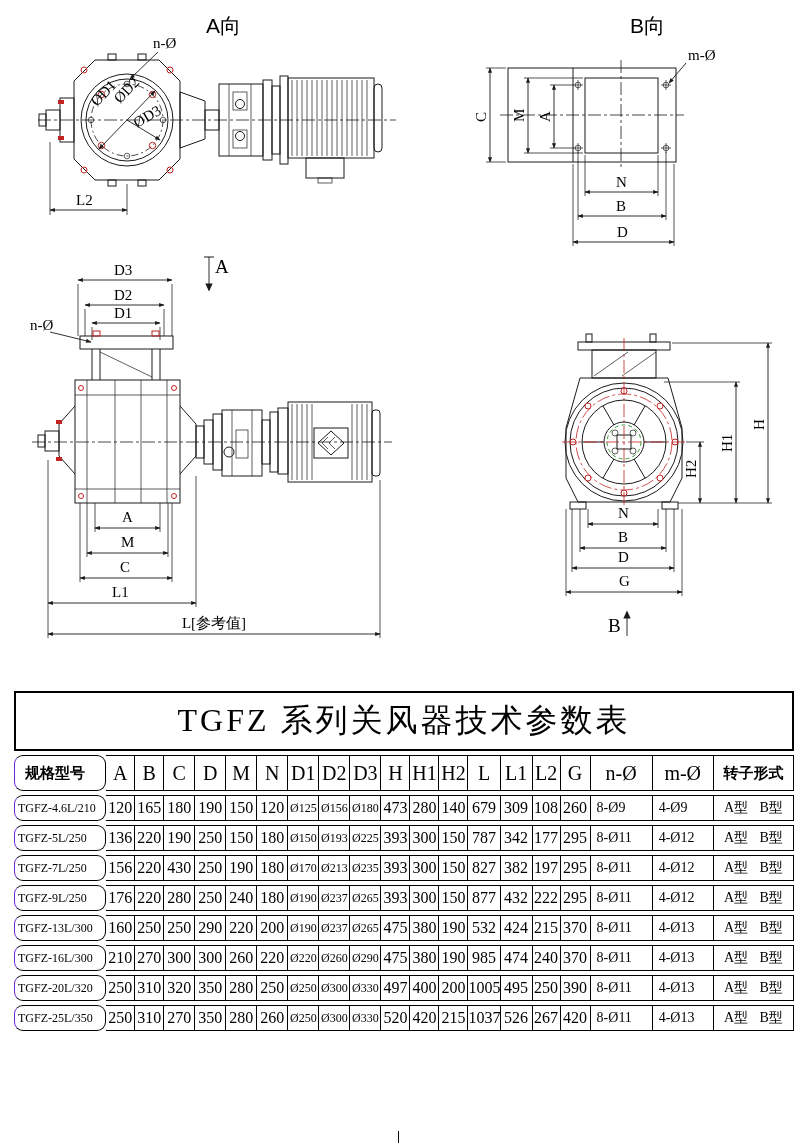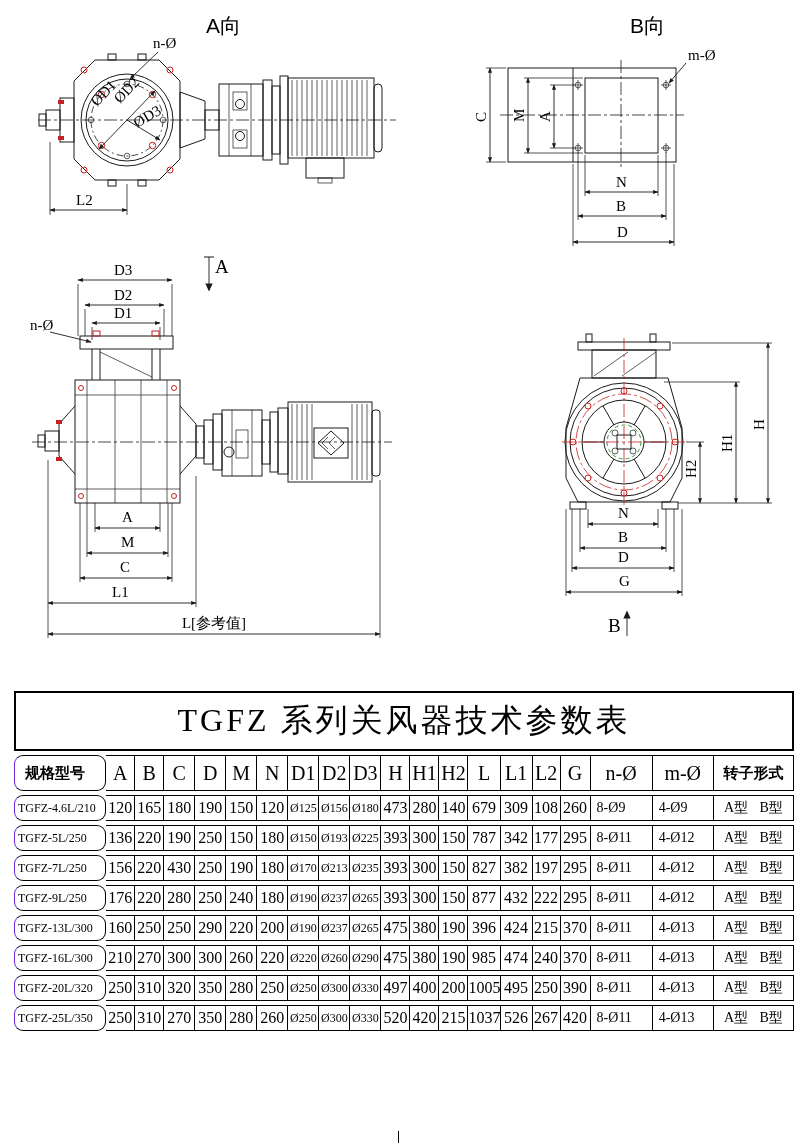--- a/index.html
+++ b/index.html
@@ -456,21 +456,21 @@
           <td class="c3">250</td>
           <td class="c4">290</td>
           <td class="c5">220</td>
           <td class="c6">200</td>
           <td class="c7">Ø190</td>
           <td class="c8">Ø237</td>
           <td class="c9">Ø265</td>
           <td class="c10">475</td>
           <td class="c11">380</td>
           <td class="c12">190</td>
-          <td class="c13">396</td>
+          <td class="c13">532</td>
           <td class="c14">424</td>
           <td class="c15">215</td>
           <td class="c16">370</td>
           <td class="c17">8-Ø11</td>
           <td class="c18">4-Ø13</td>
           <td class="c19">A型 B型</td>
         </tr>
         <tr>
           <td class="c0">TGFZ-16L/300</td>
           <td class="c1">210</td>

